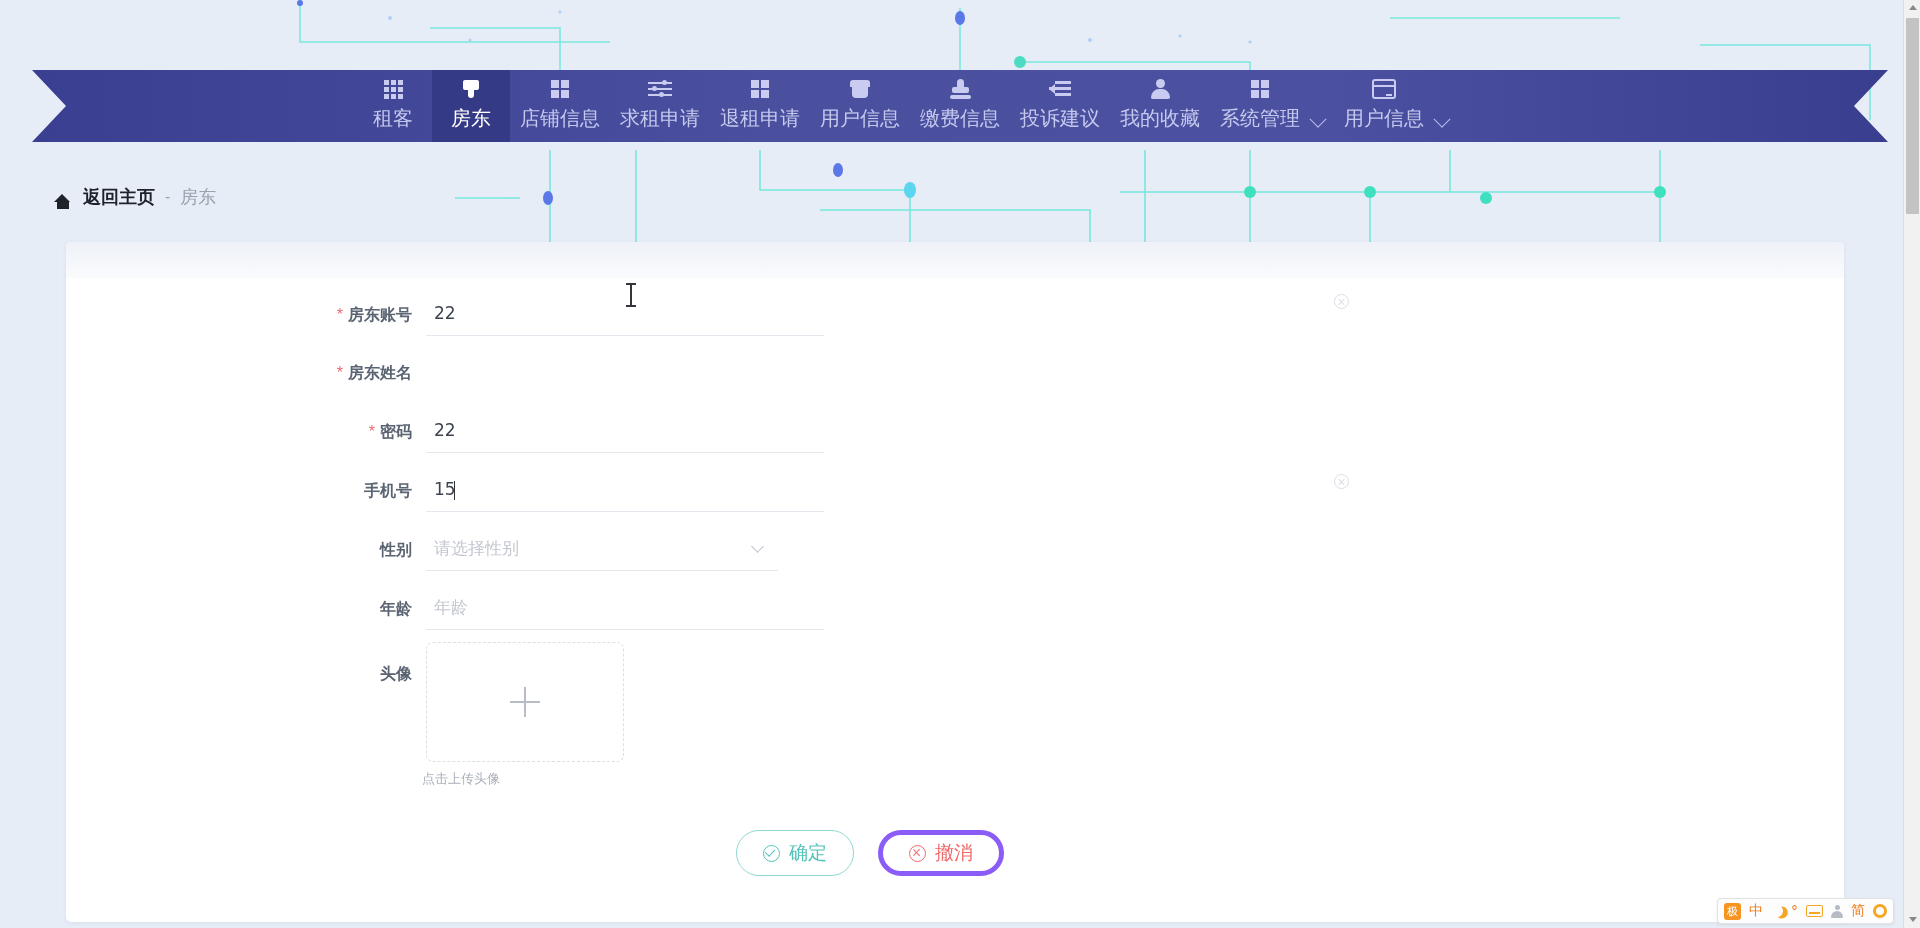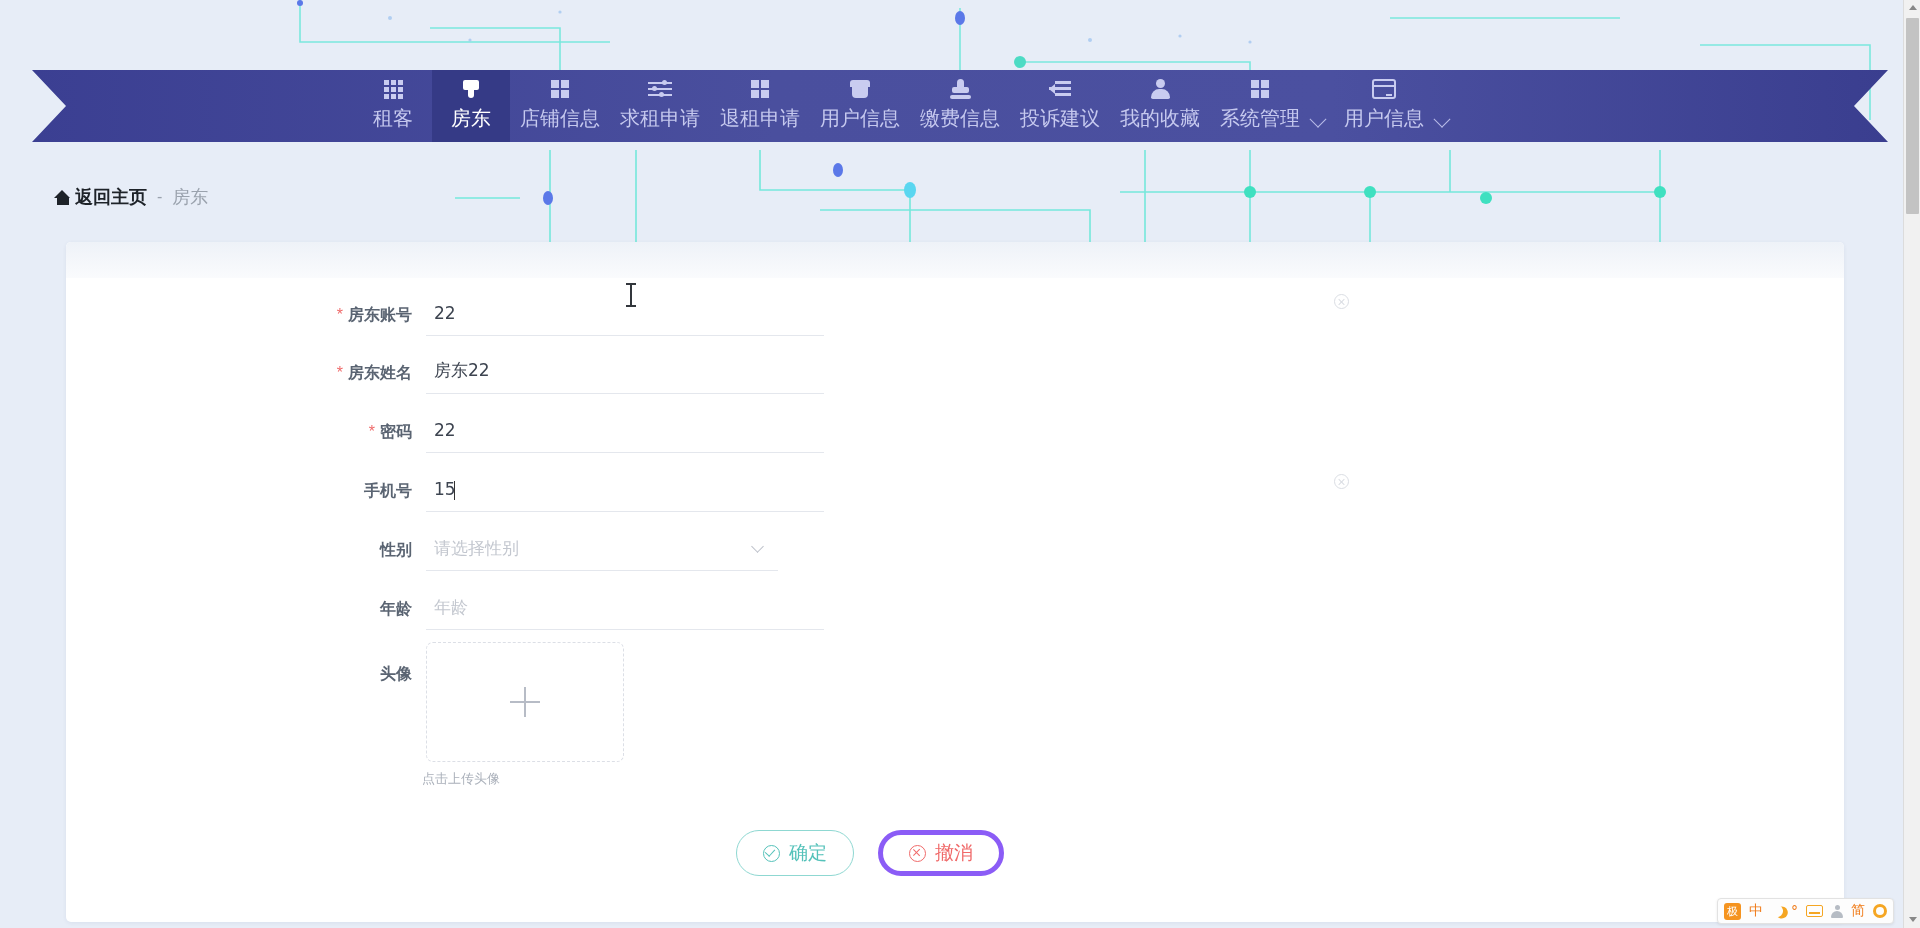--- a/index.html
+++ b/index.html
@@ -121,21 +121,21 @@
   .ic-card s { position:absolute; right:4px; bottom:3px; width:6px; height:2.4px; background:#c9ccf0; }
 
   .ic-funnel { width:22px; height:22px; position:relative; }
   .ic-funnel i { position:absolute; left:3px; top:2px; width:16px; height:10px; background:#fff; border-radius:2px; }
   .ic-funnel b { position:absolute; left:8px; top:11px; width:6px; height:9px; background:#fff; border-radius:0 0 3px 3px; }
 
   
   .crumb {
     position:absolute; left:54px; top:185px; display:flex; align-items:center; gap:10px; z-index:6;
   }
-  .crumb-home { display:flex; align-items:center; gap:4px; cursor:pointer; }
+  .crumb-home { display:flex; align-items:flex-end; gap:12px; cursor:pointer; }
   .home-ico { width:17px; height:15px; position:relative; }
   .home-ico::before {
     content:""; position:absolute; left:0; top:0; width:0;height:0;
     border-left:8.5px solid transparent;border-right:8.5px solid transparent;border-bottom:8px solid #1e2329;
   }
   .home-ico::after {
     content:""; position:absolute; left:2.5px; top:7px; width:12px; height:8px; background:#1e2329;
   }
   .crumb-main { font-size:18px; font-weight:bold; color:#1e2329; }
   .crumb-sep { color:#9aa2ad; font-size:16px; }
@@ -480,23 +480,20 @@
         </div>
         <div class="fctrl">
           <input class="fin" value="22" placeholder="" style="">
         </div>
       </div>
 
       <div class="frow" style="left:240px; top:108px;">
         <div class="flabel">
           <span class="req">*</span><span>房东姓名</span>
         </div>
-        <div class="fctrl">
-          <input class="fin" value="房东22" style="">
-        </div>
       </div>
 
       <div class="frow" style="left:240px; top:167px;">
         <div class="flabel">
           <span class="req">*</span><span>密码</span>
         </div>
         <div class="fctrl">
           <input class="fin" value="22" style="">
         </div>
       </div>

